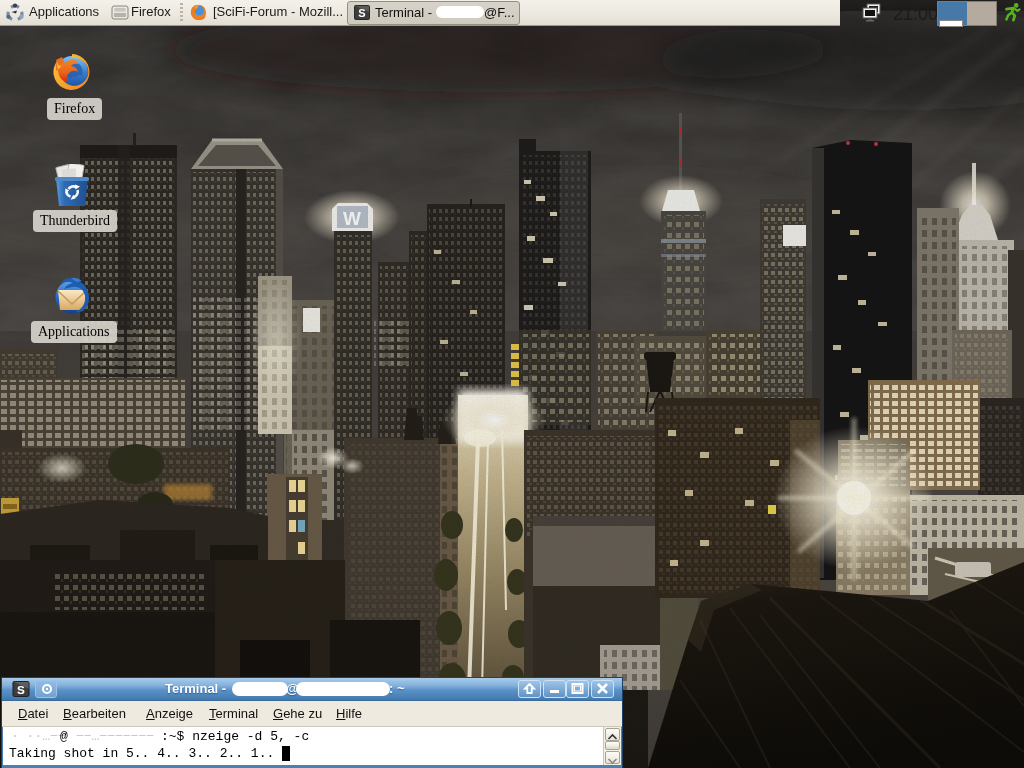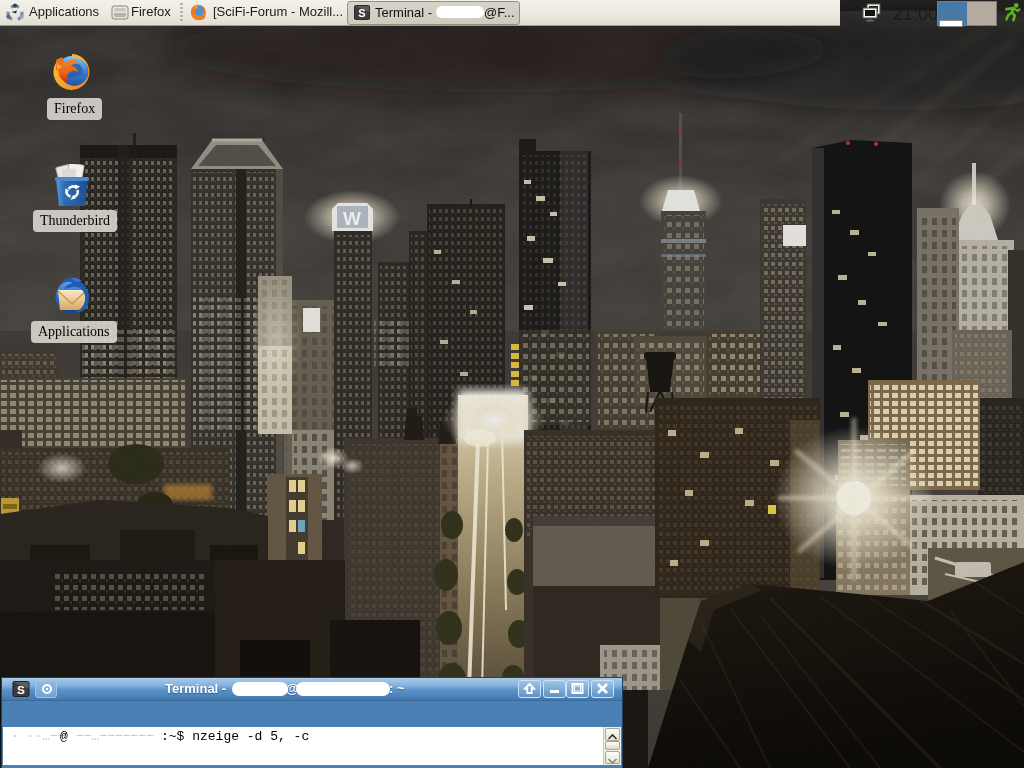--- a/index.html
+++ b/index.html
@@ -635,25 +635,34 @@
             <rect x="5.5" y="3" width="10" height="9" fill="none" stroke="#fff" stroke-width="2"></rect>
             <rect x="7.5" y="5" width="6" height="5" fill="none" stroke="#fff" stroke-width="1"></rect>
           </svg>
   </div>
   <div class="tbtn" style="left:589px">
    <svg width="21" height="15" viewBox="0 0 21 15">
             <path d="M6 3 L15 12 M15 3 L6 12" stroke="#fff" stroke-width="2.6"></path>
           </svg>
   </div>
  </div>
+ <div id="menubar">
+  <div class="mitem" style="left:16px"><u>D</u>atei</div>
+  <div class="mitem" style="left:61px"><u>B</u>earbeiten</div>
+  <div class="mitem" style="left:144px"><u>A</u>nzeige</div>
+  <div class="mitem" style="left:207px"><u>T</u>erminal</div>
+  <div class="mitem" style="left:271px"><u>G</u>ehe zu</div>
+  <div class="mitem" style="left:334px"><u>H</u>ilfe</div>
+ </div>
  <div id="tcontent">
   <div style="left:8px;top:2px;color:#c9c5bd">· ··…−−</div>
   <div style="left:57px;top:2px">@</div>
   <div style="left:73px;top:2px;color:#c9c5bd">−−…−−−−−−−</div>
   <div style="left:158px;top:2px">:~$ nzeige -d 5, -c</div>
+  <div style="left:6px;top:19px">Taking shot in 5.. 4.. 3.. 2.. 1.. <span style="background:#000">&nbsp;</span></div>
  </div>
  <div id="scroll">
   <div class="sbtn" style="top:1px">
    <svg width="13" height="11" viewBox="0 0 13 11">
             <path d="M2.5 7 L6.5 3 L10.5 7" fill="none" stroke="#333" stroke-width="1.6"></path>
           </svg>
   </div>
   <div style="position:absolute;left:1px;top:14px;width:15px;height:9px;background:linear-gradient(#fff,#ded9c6);border:1px solid #a8a494;border-radius:2px;box-sizing:border-box"></div>
   <div class="sbtn" style="top:24px">
    <svg width="13" height="11" viewBox="0 0 13 11">

